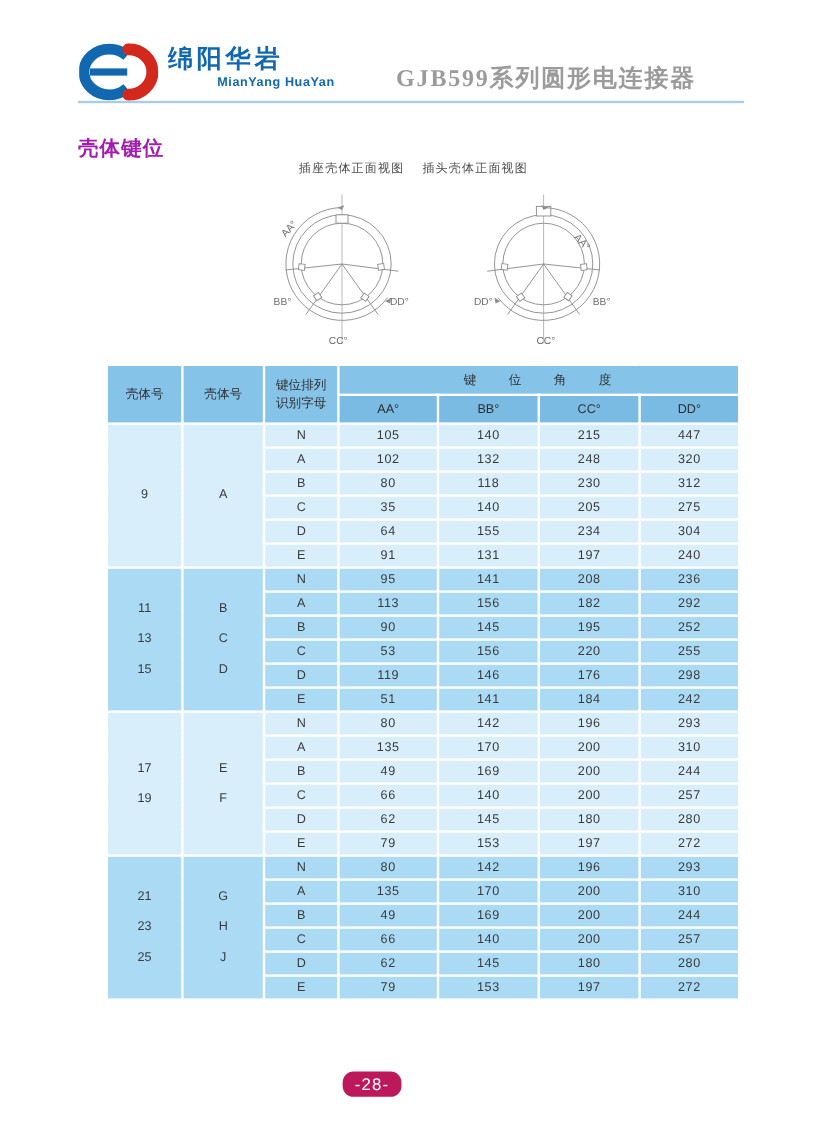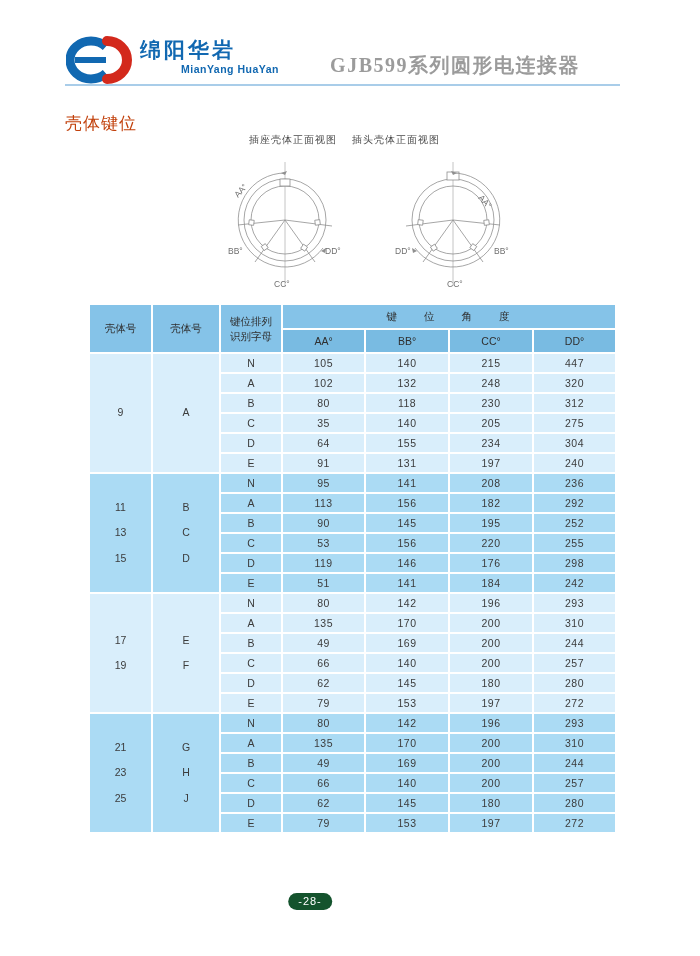--- a/index.html
+++ b/index.html
@@ -11,21 +11,21 @@
   .brand { position:absolute; left:66px; top:36px; display:flex; align-items:flex-start; }
   .brand svg { display:block; }
   .brand-text { margin-left:8px; padding-top:2px; }
   .brand-cn { font-size:21px; font-weight:bold; color:#1168b1; letter-spacing:3px; line-height:1.1; }
   .brand-en { font-size:10.5px; font-weight:bold; color:#1168b1; letter-spacing:0.5px; margin-top:2px;padding-left:41px; }
   .doc-title { position:absolute; right:40px; top:52px; font-family:"Liberation Serif","DejaVu Serif",serif;
                font-size:20px; font-weight:bold; color:#9b9b9b; letter-spacing:1.5px; }
   .header-rule { position:absolute; left:65px; top:84px; width:595px; height:2px; background:#a9cde9; }
 
   
-  .section-title { position:absolute; left:65px; top:112px; font-size:17px; font-weight:normal; color:#c2410c; letter-spacing:1px; }
+  .section-title { position:absolute; left:65px; top:112px; font-size:17px; font-weight:bold; color:#a21caf; letter-spacing:1px; }
   .diagram-label { position:absolute; top:133px; font-size:10px; color:#4a4a4a; letter-spacing:1px; }
   .diagram-label.left  { left:249px; }
   .diagram-label.right { left:352px; }
   .diagram { position:absolute; top:156px; }
   .diagram.left  { left:208px; }
   .diagram.right { left:375px; }
   .diagram text { font-size:8.5px; fill:#6f6f6f; font-family:"Liberation Sans",sans-serif; }
 
   
   .tbl-wrap { position:absolute; left:88px; top:303px; width:527px; }
@@ -38,21 +38,21 @@
   th.key-col div { line-height:1.35; }
   th.angle-group { letter-spacing:2px; }
   tbody td { height:20px; }
   tbody tr.group-light td { background:#d9eefb; }
   tbody tr.group-dark  td { background:#abdbf4; }
   td.shell-cell div { line-height:2.4; }
   td.num { letter-spacing:0.5px; }
 
   
   .page-badge { position:absolute; left:50%; top:893px; transform:translateX(-50%);
-                background:#14532d; color:#ffffff; font-size:11px; letter-spacing:1px;
+                background:#be185d; color:#ffffff; font-size:14px; letter-spacing:1px;
                 padding:2px 10px 3px; border-radius:9px; }
 </style>
 </head>
 <body>
 
 <div class="page">
 
   <div class="brand">
     <svg width="66" height="48" viewBox="0 0 66 48">
       <ellipse cx="25" cy="24" rx="21" ry="19" fill="none" stroke="#1168b1" stroke-width="9" pathLength="132" stroke-dasharray="100 32" stroke-dashoffset="-16"></ellipse>

